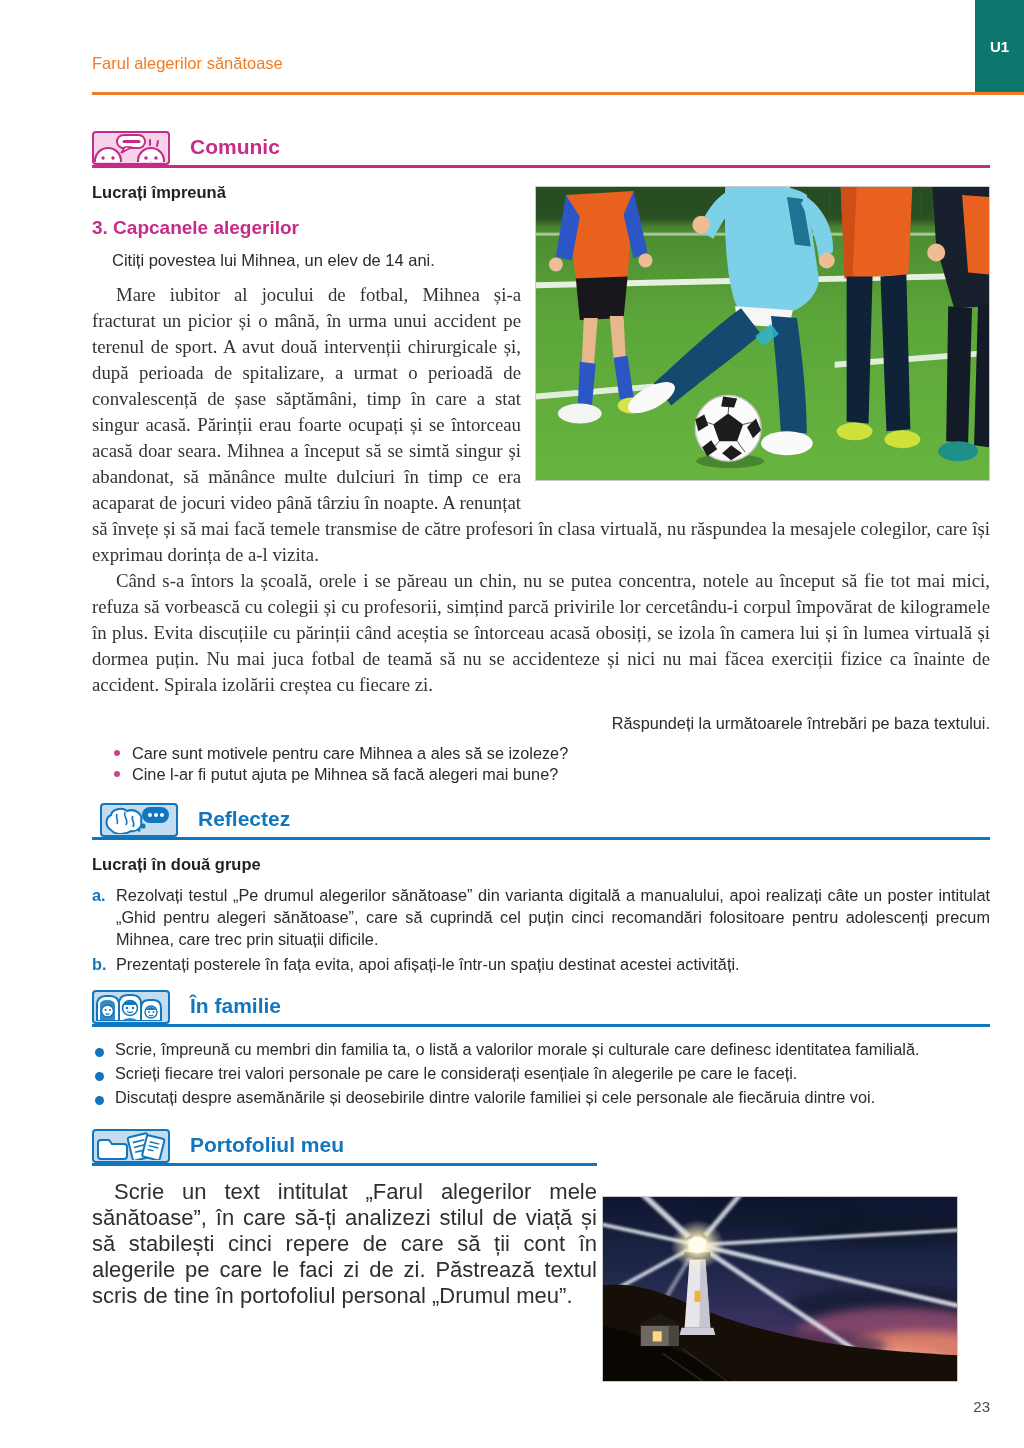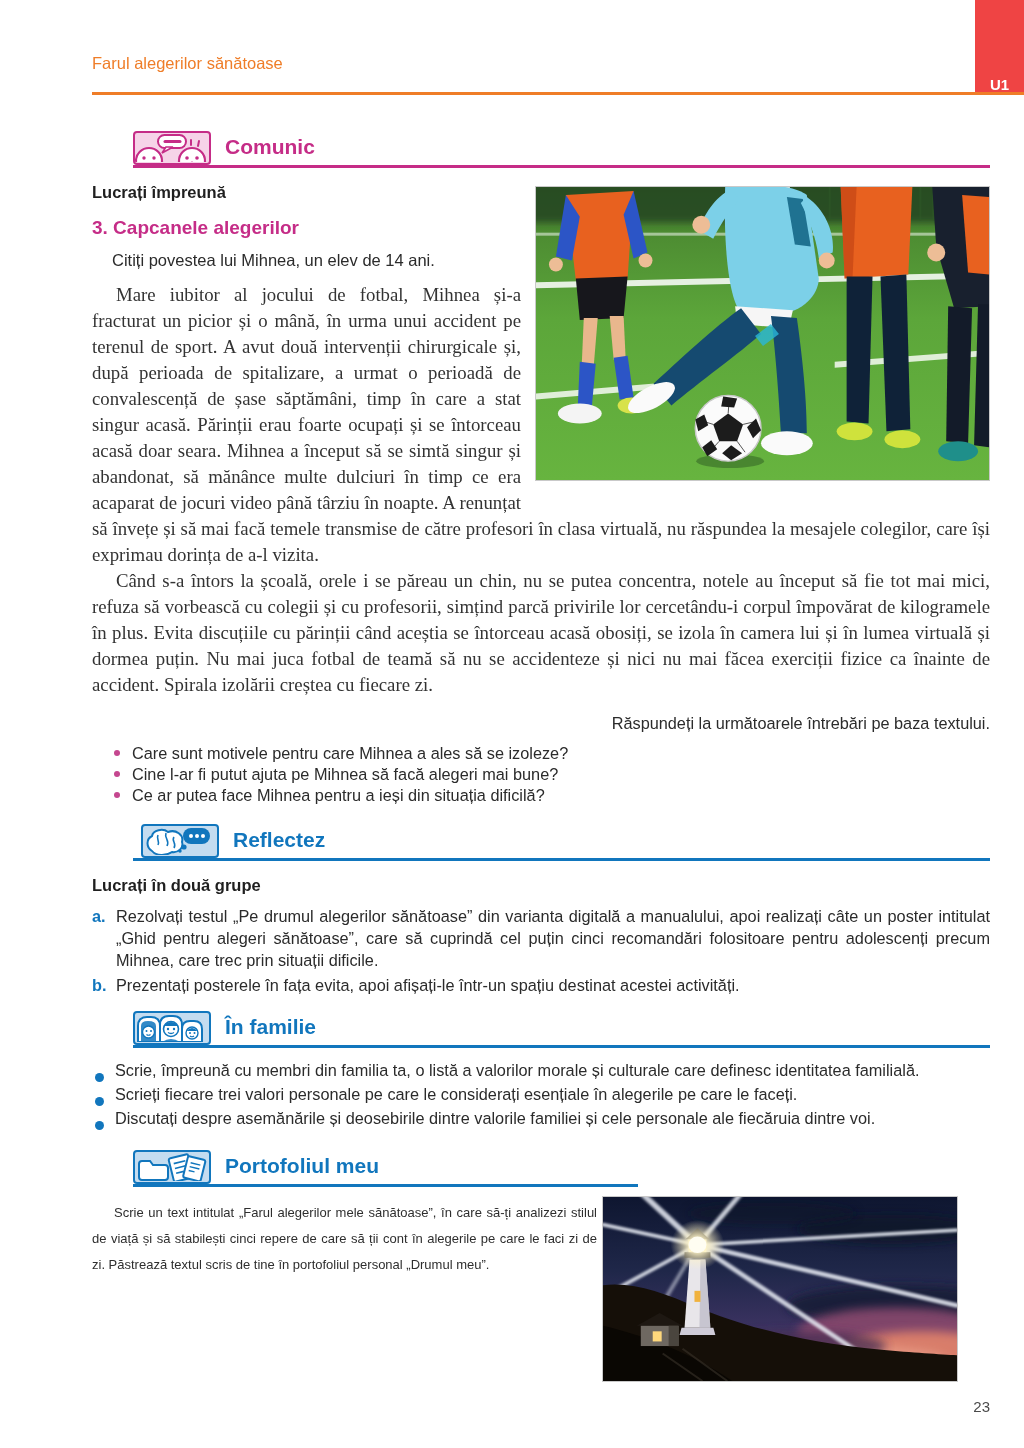--- a/index.html
+++ b/index.html
@@ -1,27 +1,27 @@
 <!DOCTYPE html>
 <html><head>
 <meta charset="utf-8">
 <style>
   * { margin:0; padding:0; box-sizing:border-box; }
   html,body { background:#e8e8e8; }
   .page{ position:relative; width:1024px; height:1448px; background:#ffffff;
          font-family:"Liberation Sans","DejaVu Sans",sans-serif; color:#2b2b2b;
          margin:0 auto; overflow:hidden; }
   .page-title{ position:absolute; left:92px; top:54px; font-size:16.5px; font-weight:normal; color:#ef7d28; }
-  .unit-tab{ position:absolute; right:0; top:0; width:49px; height:93px; background:#ef4444;
-             color:#fff; font-weight:bold; font-size:15px; display:flex; align-items:flex-end; justify-content:center; }
+  .unit-tab{ position:absolute; right:0; top:0; width:49px; height:93px; background:#0f766e;
+             color:#fff; font-weight:bold; font-size:15px; display:flex; align-items:center; justify-content:center; }
   .top-rule{ position:absolute; left:92px; right:0; top:92px; height:3px; background:#ef7d28; }
 
   .main{ position:absolute; left:92px; top:131px; width:898px; }
 
-  .sec-head{ display:flex; align-items:flex-end; gap:14px; border-bottom:3px solid;margin-left:41px; }
+  .sec-head{ display:flex; align-items:flex-end; gap:20px; border-bottom:3px solid; }
   .sec-head.pink{ border-color:#c52c87; }
   .sec-head.blue{ border-color:#1176bd; }
   .icon-box{ width:78px; height:34px; border:2.5px solid; border-radius:4px; overflow:hidden; flex:0 0 auto; }
   .icon-box svg{ display:block; }
   .icon-box.pink-box{ border-color:#c52c87; background:#f6d3e8; }
   .icon-box.blue-box{ border-color:#1176bd; background:#c4dcf0; }
   .sec-title{ font-size:21px; font-weight:bold; padding-bottom:6px; }
   .pink-t{ color:#c52c87; } .blue-t{ color:#1176bd; }
 
   .photo{ border:1px solid #c9c9c9; background:#222; }
@@ -44,24 +44,24 @@
 
   .mt-rf{ margin-top:18px;padding-left:8px; }
   .act2{ margin-top:12px; }
   .ab{ margin-top:10px; }
   .ab-item{ position:relative; padding-left:24px; font-size:16.3px; line-height:22px; text-align:justify; }
   .ab-item + .ab-item{ margin-top:3px; }
   .ab-label{ position:absolute; left:0; top:0; color:#1176bd; font-weight:bold; }
 
   .mt-fam{ margin-top:15px; }
   .fam-list{ list-style:none; margin-top:10px; padding-left:3px; }
-  .fam-list li{ display:flex; align-items:flex-end; font-size:16.3px; line-height:24px; }
+  .fam-list li{ display:flex; align-items:center; font-size:16.3px; line-height:24px; }
 
   .mt-po{ margin-top:20px; width:505px; }
-  .porto{ width:505px; font-size:13px; line-height:26px; margin-top:13px; text-align:justify; text-indent:22px; color:#2e2e2e; }
+  .porto{ width:505px; font-size:22px; line-height:26px; margin-top:13px; text-align:justify; text-indent:22px; color:#2e2e2e; }
 
   .lighthouse{ position:absolute; left:602px; top:1196px; width:356px; height:186px; }
   .page-num{ position:absolute; right:34px; top:1398px; font-size:15px; color:#4a4a4a; }
 </style>
 </head>
 <body>
 
 <div class="page">
 
   <div class="page-title">Farul alegerilor sănătoase</div>
@@ -193,24 +193,20 @@
     <div class="questions">
       <div class="q-intro">Răspundeți la următoarele întrebări pe baza textului.</div>
       <ul class="q-list">
         <li>
             <span class="dot"></span>
             <span>Care sunt motivele pentru care Mihnea a ales să se izoleze?</span>
           </li>
         <li>
             <span class="dot"></span>
             <span>Cine l-ar fi putut ajuta pe Mihnea să facă alegeri mai bune?</span>
-          </li>
-        <li>
-            <span class="dot"></span>
-            <span>Ce ar putea face Mihnea pentru a ieși din situația dificilă?</span>
           </li>
       </ul>
     </div>
 
     <div class="sec-head blue mt-rf">
       <div class="icon-box blue-box">
         <svg width="73" height="29" viewBox="0 0 73 29">
           <path d="M9,25 C3,21 3,13 9,10 C10,4 20,2 25,6 C33,3 41,9 39,16 C41,22 35,27 29,26 C23,30 13,30 9,25 Z" fill="#fff" stroke="#1176bd" stroke-width="2"></path>
           <path d="M15,9 C13,13 17,15 15,19 M23,7 C21,12 27,14 24,20 M31,11 C28,15 34,17 31,22" fill="none" stroke="#1176bd" stroke-width="1.6"></path>
           <rect x="40" y="2" width="27" height="16" rx="8" fill="#1176bd"></rect>

